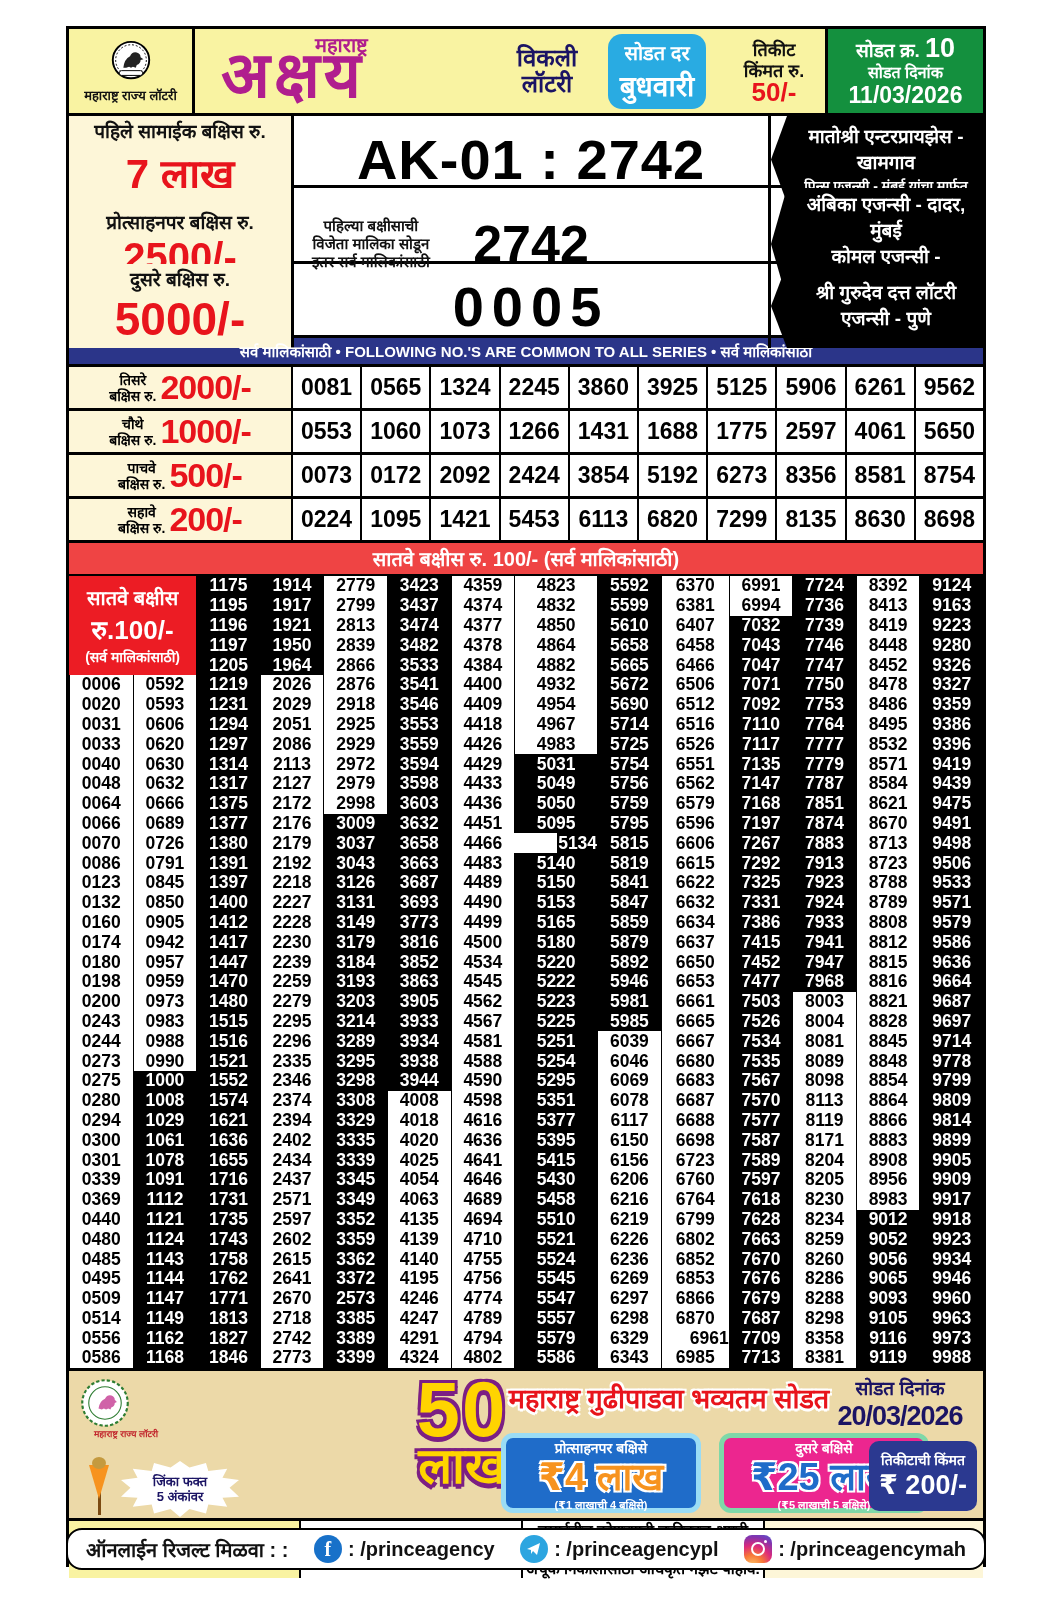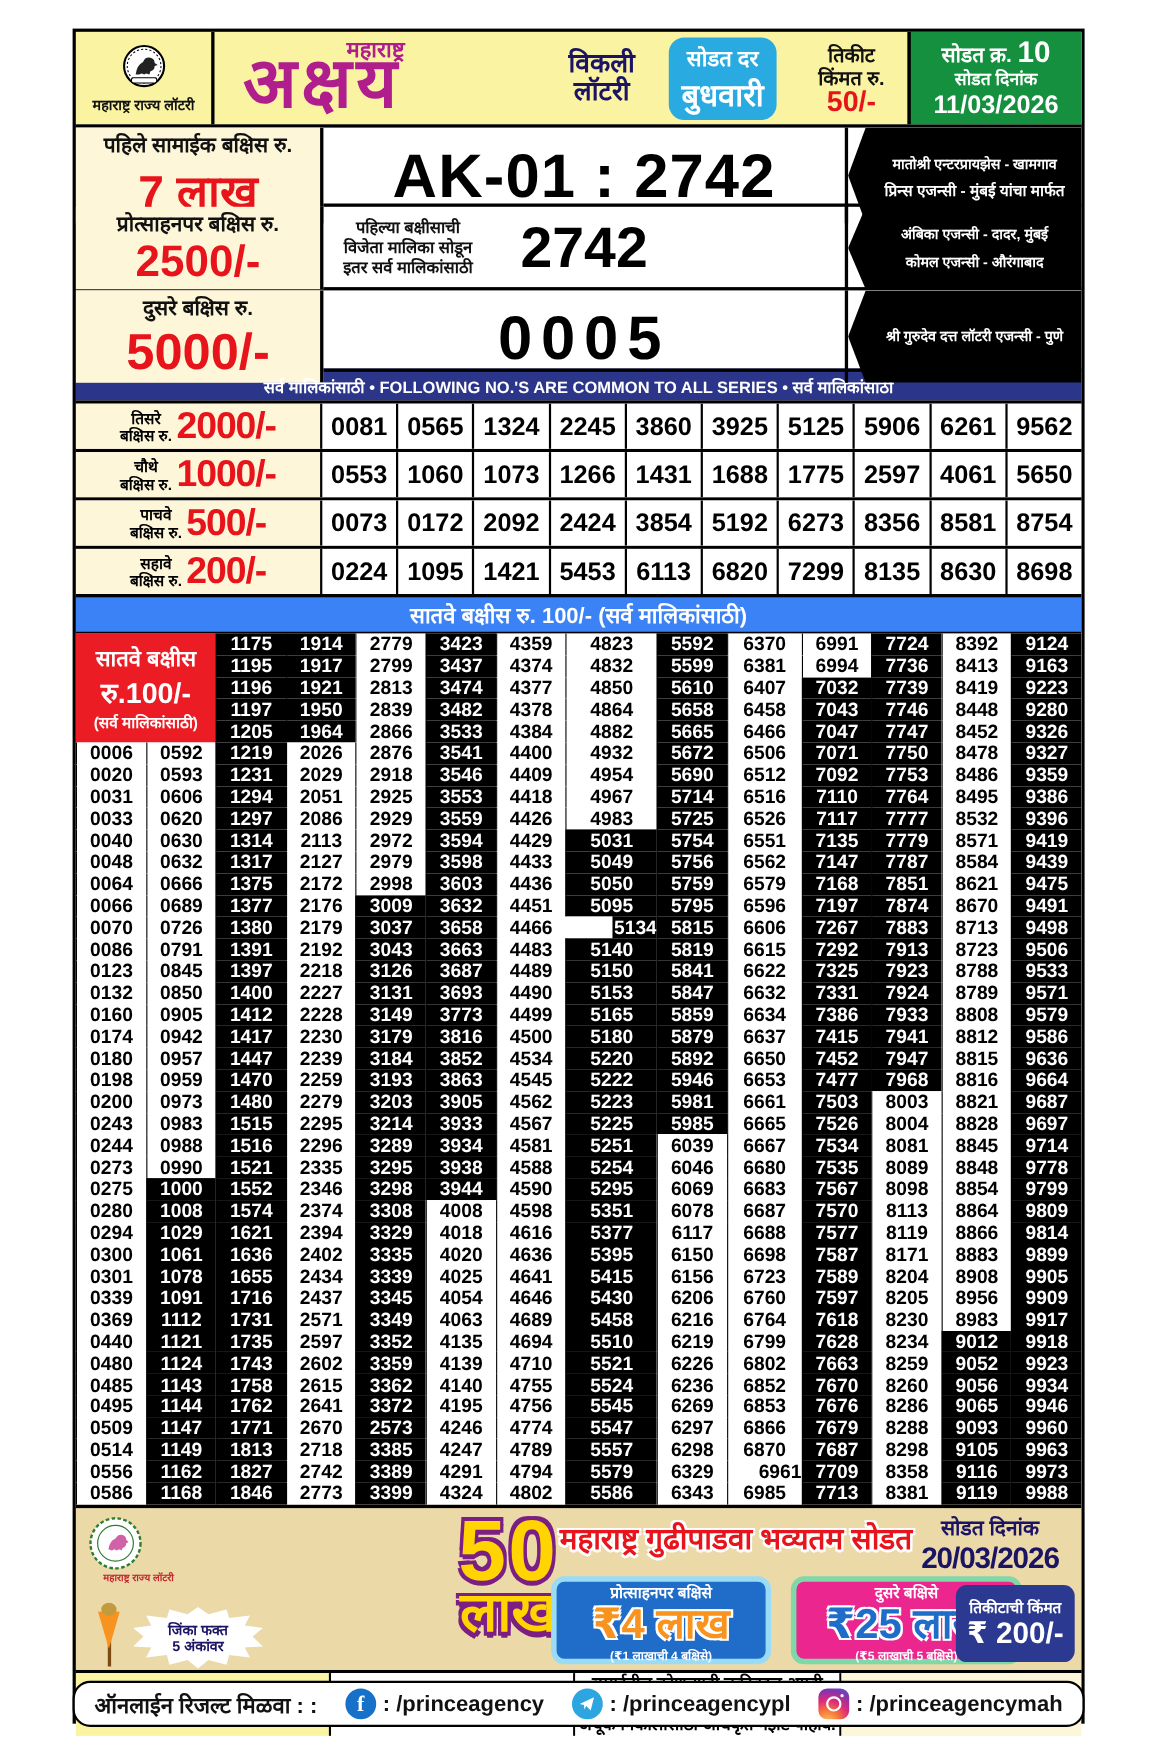--- a/index.html
+++ b/index.html
@@ -41,37 +41,37 @@
   .pleft .pamount { color:#e8141c; font-weight:900; }
   .pmid { display:flex; align-items:center; justify-content:center; border-right:3px solid #000; position:relative; }
   .pnum1 { font-size:56px; font-weight:900; letter-spacing:1px; color:#000; }
   .pnum2 { font-size:52px; font-weight:900; color:#000; }
   .pnum3 { font-size:56px; font-weight:900; letter-spacing:8px; color:#000; }
   .pnote { position:absolute; left:18px; top:50%; transform:translateY(-50%); text-align:center;
            font-size:15px; font-weight:900; line-height:18px; color:#111; }
   .agent-cell { display:flex; align-items:center; }
   .agent { background:#000; color:#fff; width:100%; height:100%; clip-path:polygon(16px 0,100% 0,100% 100%,16px 100%,0 50%);
            display:flex; flex-direction:column; justify-content:center; padding:4px 6px 4px 24px; text-align:center; }
-  .agent .a1 { font-size:13px; font-weight:bold; line-height:26px; }
+  .agent .a1 { font-size:19px; font-weight:bold; line-height:26px; }
   .agent .a2 { font-size:14px; font-weight:bold; }
 
   
   .common-bar { border-top:3px solid #000; background:#2b3589; color:#fff; text-align:center;
                 font-size:15px; font-weight:bold; padding:3px 0; }
 
   
   .tier-row { display:grid; grid-template-columns:222px repeat(10,1fr); border-top:3px solid #000; }
   .tier-label { background:#fdf6d8; display:flex; align-items:center; justify-content:center; gap:4px; padding:1px 2px; }
   .tier-lines { font-size:14px; font-weight:900; text-align:center; line-height:16px; }
   .tier-amount { color:#e8141c; font-weight:900; font-size:34px; letter-spacing:-1px; }
   .tier-num { border-left:2px solid #000; display:flex; align-items:center; justify-content:center;
               font-size:23px; font-weight:900; color:#000; background:#fff; }
 
   
-  .red-bar { border-top:3px solid #000; background:#3b82f6; color:#fff; text-align:center;
+  .red-bar { border-top:3px solid #000; background:#ef4444; color:#fff; text-align:center;
              font-size:20px; font-weight:900; padding:2px 0; }
   .seventh-grid { display:grid; grid-template-columns:repeat(14,1fr); grid-template-rows:repeat(40,19.8px);
                   border-top:2px solid #000; background:#fff; }
   .tcell { display:flex; align-items:center; justify-content:center; font-size:17.5px; font-weight:900;
            color:#000; background:#fff; border-left:1.5px solid #000; }
   .tcell.blk { background:#000; color:#fff; border-left:1.5px solid #000; }
   .seventh-label { background:#ec1c24; color:#fff; display:flex; flex-direction:column; align-items:center;
                    justify-content:center; text-align:center; border-left:none; }
   .seventh-label .s1 { font-size:20px; font-weight:900; }
   .seventh-label .s2 { font-size:26px; font-weight:900; }

